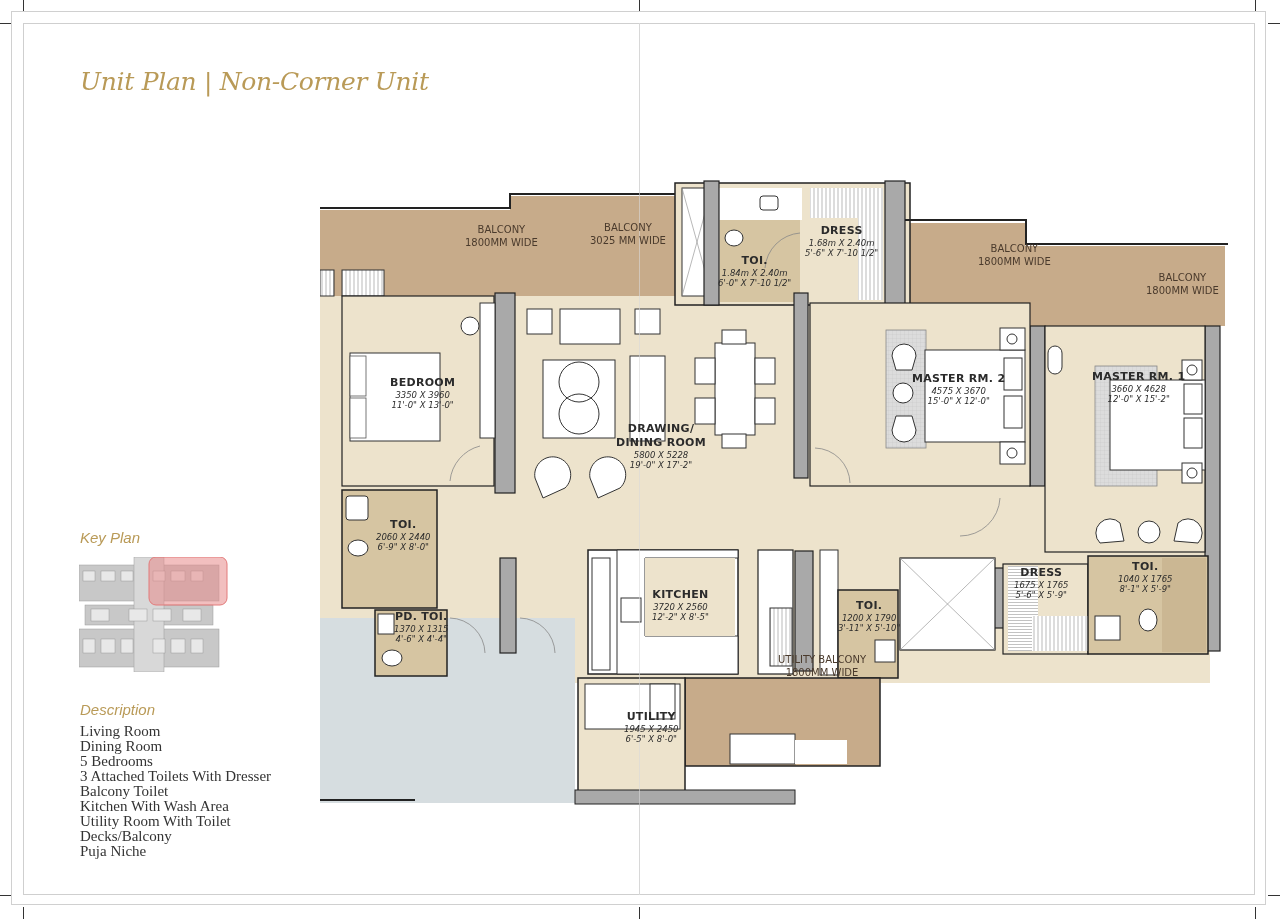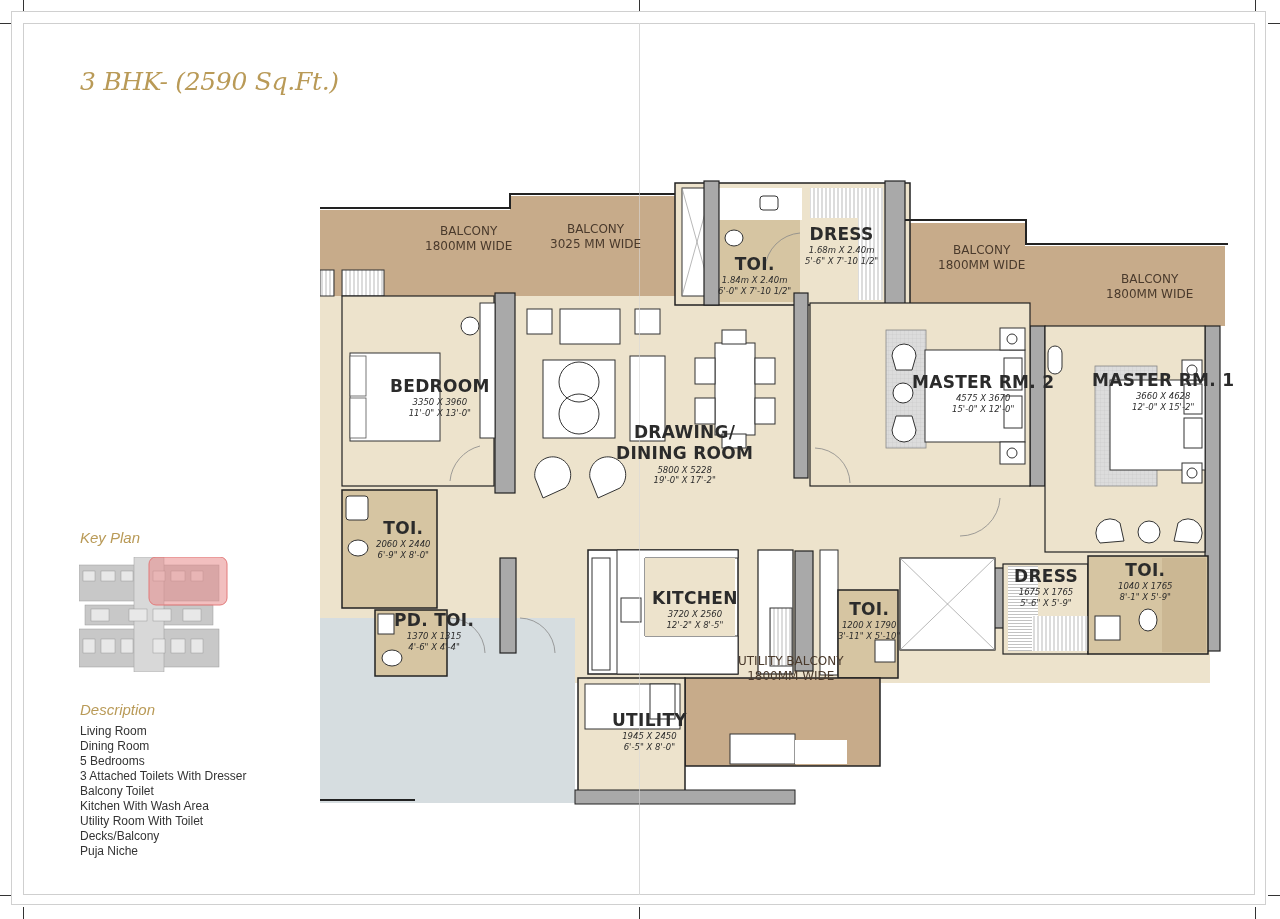--- a/index.html
+++ b/index.html
@@ -3,48 +3,48 @@
 <meta charset="utf-8">
 <style>
   html,body{margin:0;padding:0;background:#ffffff;}
   body{width:1280px;height:919px;position:relative;overflow:hidden;font-family:"DejaVu Sans",sans-serif;}
   .frame-outer{position:absolute;left:11px;top:11px;width:1255px;height:894px;border:1px solid #d0d0d0;box-sizing:border-box;}
   .frame-inner{position:absolute;left:23px;top:23px;width:1232px;height:872px;border:1px solid #cfcfcf;box-sizing:border-box;}
   .crop{position:absolute;background:#333;}
   .fold{position:absolute;left:639px;top:23px;width:1px;height:872px;background:#d8d8d8;}
   .title{position:absolute;left:80px;top:66px;color:#b99a57;font-family:"DejaVu Serif",serif;font-style:italic;font-size:25px;line-height:32px;letter-spacing:-0.3px;}
   .sec-h{position:absolute;left:80px;color:#b99a57;font-family:"Liberation Sans",sans-serif;font-size:15px;font-style:italic;}
-  .desc{position:absolute;left:80px;top:724px;font-family:Liberation Sans, sans-serif;font-size:12px;line-height:15px;color:#333;}
+  .desc{position:absolute;left:80px;top:724px;font-family:Liberation Serif, serif;font-size:15px;line-height:15px;color:#333;}
   .desc div{white-space:nowrap;}
   .keyplan{position:absolute;left:79px;top:557px;width:150px;height:115px;}
   .plan{position:absolute;left:320px;top:178px;width:908px;height:630px;}
   .lbl{position:absolute;font-family:"DejaVu Sans",sans-serif;color:#2b2b2b;text-align:center;white-space:nowrap;line-height:1.25;}
-  .lbl .n{font-size:17px;font-weight:bold;letter-spacing:0.3px;}
+  .lbl .n{font-size:11px;font-weight:bold;letter-spacing:0.3px;}
   .lbl .d{font-size:8.5px;font-style:italic;}
-  .lbl.bal{font-size:12px;color:#4a3a2c;}
+  .lbl.bal{font-size:10px;color:#4a3a2c;margin-left:40px;}
 </style>
 </head>
 <body>
 
 <div class="frame-outer"></div>
 <div class="frame-inner"></div>
 <div class="fold"></div>
 <div class="crop" style="left:23px;top:0;width:1px;height:11px"></div>
 <div class="crop" style="left:0;top:23px;width:11px;height:1px"></div>
 <div class="crop" style="left:639px;top:0;width:1px;height:11px"></div>
 <div class="crop" style="left:1255px;top:0;width:1px;height:11px"></div>
 <div class="crop" style="left:1268px;top:23px;width:12px;height:1px"></div>
 <div class="crop" style="left:0;top:895px;width:11px;height:1px"></div>
 <div class="crop" style="left:23px;top:907px;width:1px;height:12px"></div>
 <div class="crop" style="left:639px;top:907px;width:1px;height:12px"></div>
 <div class="crop" style="left:1255px;top:907px;width:1px;height:12px"></div>
 <div class="crop" style="left:1268px;top:895px;width:12px;height:1px"></div>
 
 <div class="title">
-  <div>3 BHK- (2590 Sq.Ft.)</div>
+  <div>Unit Plan | Non-Corner Unit</div>
 </div>
 
 <div class="sec-h" style="top:529px">Key Plan</div>
 <svg class="keyplan" viewBox="0 0 150 115">
   <g fill="#c8c8c8" stroke="#9a9a9a" stroke-width="0.5">
     <rect x="0" y="8" width="140" height="36"></rect>
     <rect x="6" y="48" width="128" height="20"></rect>
     <rect x="0" y="72" width="140" height="38"></rect>
     <rect x="55" y="0" width="30" height="115" fill="#d8d8d8"></rect>
   </g>
@@ -311,21 +311,21 @@
     </div>
   <div class="lbl" style="left:518px;top:421px">
       <div class="n">TOI.</div>
       <div class="d">1200 X 1790</div>
       <div class="d">3'-11" X 5'-10"</div>
     </div>
   <div class="lbl bal" style="left:418px;top:476px">
       <div>UTILITY BALCONY</div>
       <div>1800MM WIDE</div>
     </div>
-  <div class="lbl" style="left:292px;top:532px">
+  <div class="lbl" style="left:304px;top:532px">
       <div class="n">UTILITY</div>
       <div class="d">1945 X 2450</div>
       <div class="d">6'-5" X 8'-0"</div>
     </div>
   <div class="lbl" style="left:694px;top:388px">
       <div class="n">DRESS</div>
       <div class="d">1675 X 1765</div>
       <div class="d">5'-6" X 5'-9"</div>
     </div>
   <div class="lbl" style="left:798px;top:382px">

